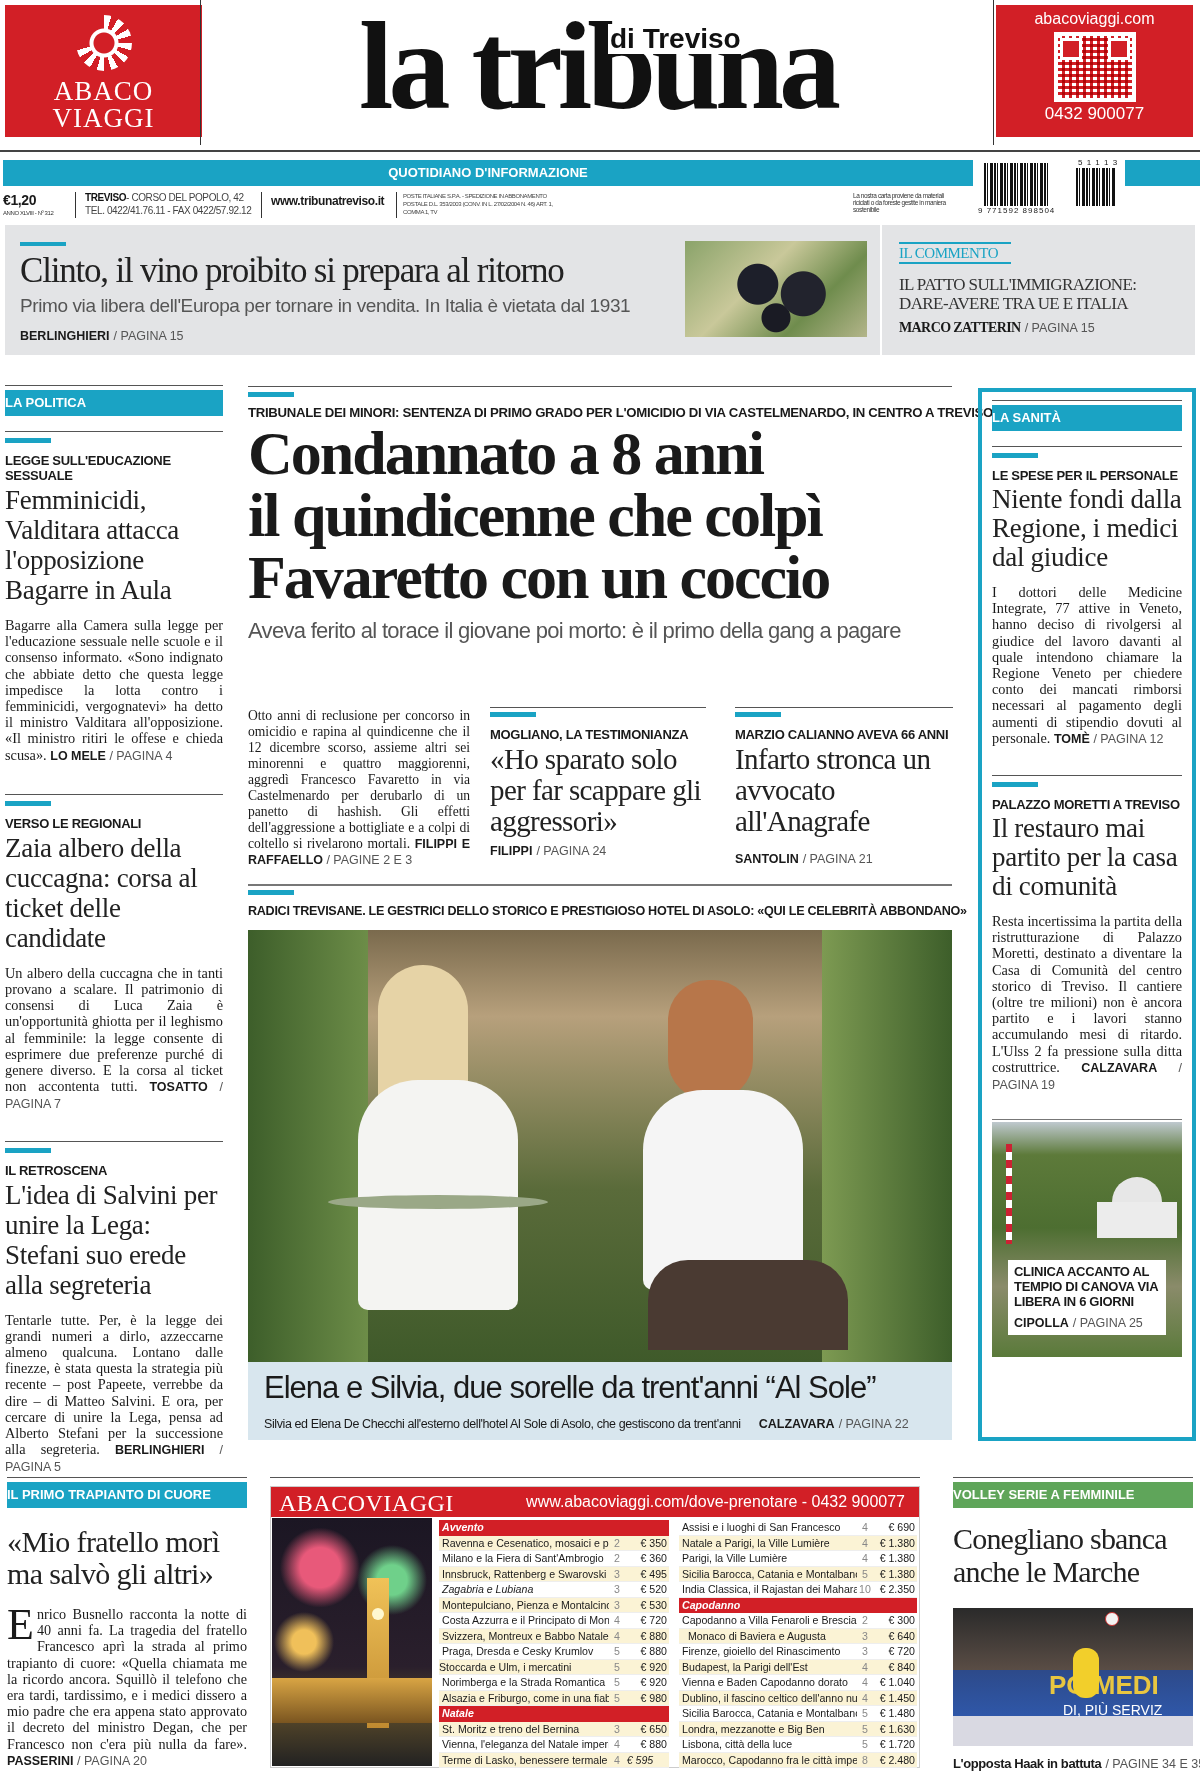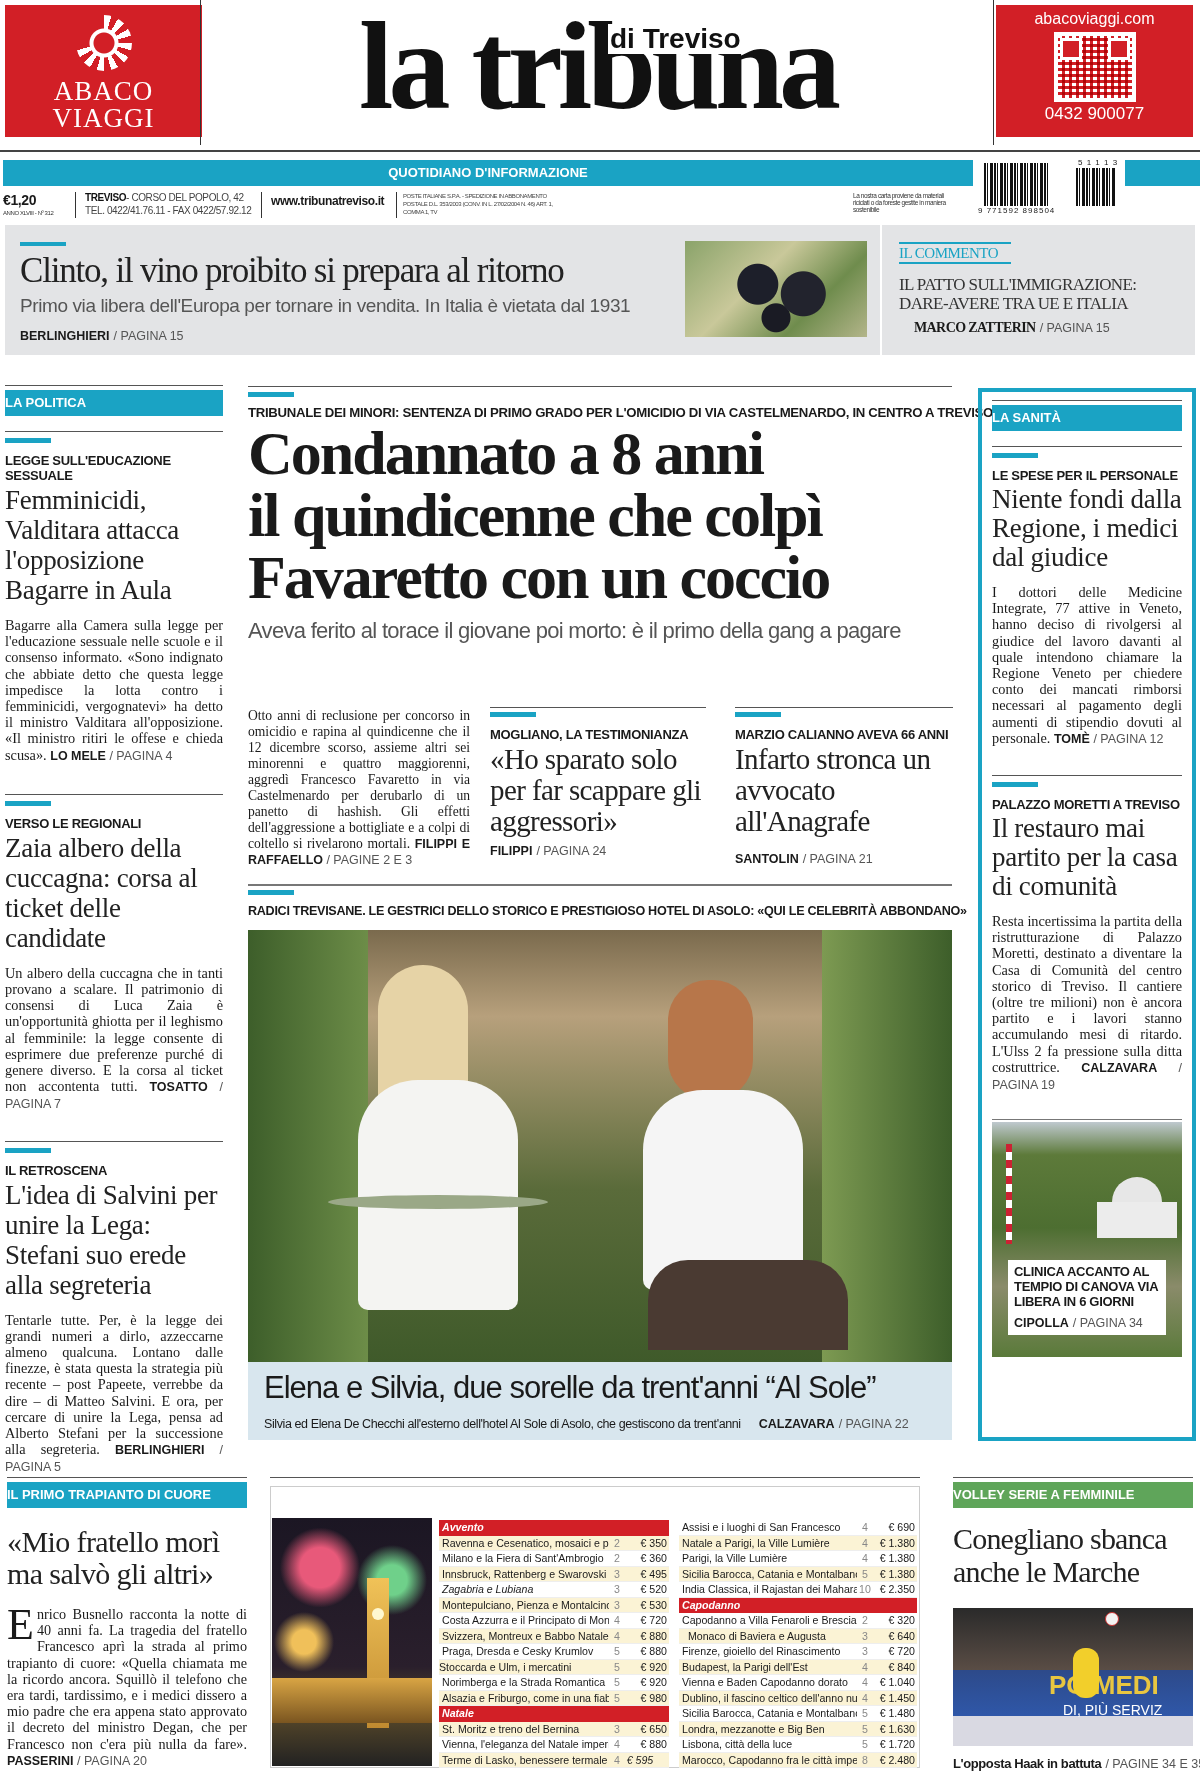--- a/index.html
+++ b/index.html
@@ -87,21 +87,21 @@
     <span class="by">BERLINGHIERI</span>
     <span class="pg">/ PAGINA 15</span>
   </div>
   <div class="abs" style="left:680px;top:16px;width:182px;height:96px;background:radial-gradient(circle at 40% 45%,#1d1f2a 0 20px,transparent 21px),radial-gradient(circle at 65% 55%,#22232d 0 22px,transparent 23px),radial-gradient(circle at 50% 80%,#1a1b24 0 14px,transparent 15px),linear-gradient(135deg,#8aa36a,#c9c89a 40%,#6f8c4d 70%,#b3b58a)"></div>
 </div>
 <div id="comment" class="abs">
   <div class="abs" style="left:17px;top:17px;height:2px;width:112px;background:#1aa3c4"></div>
   <div class="abs" style="left:17px;top:20px;font-size:15px;color:#1aa3c4;letter-spacing:-0.5px">IL COMMENTO</div>
   <div class="abs" style="left:17px;top:37px;height:2px;width:112px;background:#1aa3c4"></div>
   <div class="abs" style="left:17px;top:50px;width:285px;font-size:17px;line-height:19px;letter-spacing:-0.6px;color:#333">IL PATTO SULL'IMMIGRAZIONE: DARE-AVERE TRA UE E ITALIA</div>
-  <div class="abs" style="left:32px;top:93px;white-space:nowrap">
+  <div class="abs" style="left:17px;top:93px;white-space:nowrap">
     <span style="font-weight:bold;font-size:14px;letter-spacing:-0.6px">MARCO ZATTERIN</span>
     <span class="pg">/ PAGINA 15</span>
   </div>
 </div>
 
 <div class="abs" style="left:5px;top:385px;width:218px">
   <div class="rule" style="height:1px;background:#555"></div>
   <div class="secbar" style="margin-top:4px">LA POLITICA</div>
   <div class="rule" style="height:1px;background:#555;margin-top:15px"></div>
   <span class="tick" style="margin-top:6px"></span>
@@ -202,37 +202,41 @@
       <div class="hl" style="font-size:27px;line-height:29px;margin-top:2px;letter-spacing:-0.3px">Il restauro mai partito per la casa di comunità</div>
       <div class="body" style="margin-top:12px"><span>Resta incertissima la partita della ristrutturazione di Palazzo Moretti, destinato a diventare la Casa di Comunità del centro storico di Treviso. Il cantiere (oltre tre milioni) non è ancora partito e i lavori stanno accumulando mesi di ritardo. L'Ulss 2 fa pressione sulla ditta costruttrice.</span> <span class="by">CALZAVARA</span> <span class="pg">/ PAGINA 19</span></div>
     </div>
     <div class="rule" style="height:1px;background:#777;margin-top:26px"></div>
     <div style="position:relative;height:235px;margin-top:2px;background:linear-gradient(180deg,#bfc9cf 0,#5d7a3a 14%,#4d6e31 45%,#8a8b6a 70%,#5a7a3a 100%)">
       <div style="position:absolute;left:120px;top:55px;width:50px;height:30px;border-radius:25px 25px 0 0;background:#e7e7e7"></div>
       <div style="position:absolute;left:105px;top:80px;width:80px;height:36px;background:#ececec"></div>
       <div style="position:absolute;left:14px;top:22px;width:6px;height:100px;background:repeating-linear-gradient(180deg,#c23 0 8px,#fff 8px 16px)"></div>
       <div style="position:absolute;left:16px;top:138px;width:158px;padding:4px 6px;background:#fff">
         <div class="kicker" style="font-size:13px;line-height:15px">CLINICA ACCANTO AL TEMPIO DI CANOVA VIA LIBERA IN 6 GIORNI</div>
-        <div style="margin-top:4px"><span class="by">CIPOLLA</span> <span class="pg">/ PAGINA 34</span></div>
+        <div style="margin-top:4px"><span class="by">CIPOLLA</span> <span class="pg">/ PAGINA 25</span></div>
       </div>
     </div>
   </div>
 </div>
 
 <div class="abs" style="left:7px;top:1477px;width:240px">
   <div class="rule" style="height:1px;background:#555"></div>
   <div class="secbar" style="margin-top:4px">IL PRIMO TRAPIANTO DI CUORE</div>
   <div class="hl" style="font-size:30px;line-height:32px;margin-top:18px;letter-spacing:-0.6px">«Mio fratello morì ma salvò gli altri»</div>
   <div class="body" style="margin-top:16px;font-size:14.2px;line-height:16.2px">
     <span style="float:left;font-size:44px;line-height:36px;margin:1px 3px 0 0">E</span><span>nrico Busnello racconta la notte di 40 anni fa. La tragedia del fratello Francesco aprì la strada al primo trapianto di cuore: «Quella chiamata me la ricordo ancora. Squillò il telefono che era tardi, tardissimo, e i medici dissero a mio padre che era appena stato approvato il decreto del ministro Degan, che per Francesco non c'era più nulla da fare».</span> <span class="by">PASSERINI</span> <span class="pg">/ PAGINA 20</span>
   </div>
 </div>
 
 <div class="abs" style="left:270px;top:1477px;width:650px;height:1px;background:#555"></div>
 <div class="abs" style="left:270px;top:1486px;width:650px;height:282px;border:1px solid #ccc;background:#fff">
+  <div style="height:30px;background:#d21f26;position:relative">
+    <div style="position:absolute;left:8px;top:3px;font-family:'Liberation Serif',serif;font-size:24px;color:#fff;letter-spacing:0.5px">ABACOVIAGGI</div>
+    <div class="sans" style="position:absolute;right:14px;top:6px;font-size:16px;color:#fff;white-space:nowrap">www.abacoviaggi.com/dove-prenotare - 0432 900077</div>
+  </div>
   <div style="position:absolute;left:1px;top:31px;width:160px;height:248px;background:radial-gradient(circle at 30% 20%,#e8597a 0 20px,transparent 40px),radial-gradient(circle at 75% 25%,#6fd08a 0 15px,transparent 35px),radial-gradient(circle at 20% 50%,#f0c05a 0 12px,transparent 30px),linear-gradient(180deg,#1b1623 0,#2a1f2c 60%,#5a4a2a 78%,#222 100%)">
     <div style="position:absolute;left:95px;top:60px;width:22px;height:150px;background:linear-gradient(180deg,#f0c258,#c08a30)"></div>
     <div style="position:absolute;left:100px;top:90px;width:12px;height:12px;border-radius:50%;background:#fff8d0"></div>
     <div style="position:absolute;left:0;top:160px;width:160px;height:45px;background:linear-gradient(180deg,#d9a544,#7a5520)"></div>
   </div>
   <div id="col1" style="position:absolute;left:168px;top:33px;width:230px">
       <div style="height: 15.5px; line-height: 15.5px; font-family: &quot;Liberation Sans&quot;, sans-serif; font-size: 10.6px; display: flex; white-space: nowrap; overflow: hidden; background: rgb(210, 31, 38); color: rgb(255, 255, 255); font-style: italic; font-weight: bold; padding-left: 3px;">Avvento</div>
       <div style="height: 15.5px; line-height: 15.5px; font-family: &quot;Liberation Sans&quot;, sans-serif; font-size: 10.6px; display: flex; white-space: nowrap; overflow: hidden; background: rgb(251, 243, 213); border-bottom: 1px solid rgb(238, 238, 238);">
         <span style="flex: 1 1 0%; padding-left: 3px; overflow: hidden;">Ravenna e Cesenatico, mosaici e presepi</span>
         <span style="width: 16px; text-align: center; color: rgb(136, 136, 136);">2</span>
@@ -328,21 +332,21 @@
       </div>
       <div style="height: 15.5px; line-height: 15.5px; font-family: &quot;Liberation Sans&quot;, sans-serif; font-size: 10.6px; display: flex; white-space: nowrap; overflow: hidden; background: rgb(255, 255, 255); border-bottom: 1px solid rgb(238, 238, 238);">
         <span style="flex: 1 1 0%; padding-left: 3px; overflow: hidden;">India Classica, il Rajastan dei Maharajà</span>
         <span style="width: 16px; text-align: center; color: rgb(136, 136, 136);">10</span>
         <span style="width: 44px; text-align: right; padding-right: 2px;">€ 2.350</span>
       </div>
       <div style="height: 15.5px; line-height: 15.5px; font-family: &quot;Liberation Sans&quot;, sans-serif; font-size: 10.6px; display: flex; white-space: nowrap; overflow: hidden; background: rgb(210, 31, 38); color: rgb(255, 255, 255); font-style: italic; font-weight: bold; padding-left: 3px;">Capodanno</div>
       <div style="height: 15.5px; line-height: 15.5px; font-family: &quot;Liberation Sans&quot;, sans-serif; font-size: 10.6px; display: flex; white-space: nowrap; overflow: hidden; background: rgb(255, 255, 255); border-bottom: 1px solid rgb(238, 238, 238);">
         <span style="flex: 1 1 0%; padding-left: 3px; overflow: hidden;">Capodanno a Villa Fenaroli e Brescia</span>
         <span style="width: 16px; text-align: center; color: rgb(136, 136, 136);">2</span>
-        <span style="width: 44px; text-align: right; padding-right: 2px;">€ 320</span>
+        <span style="width: 44px; text-align: right; padding-right: 2px;">€ 300</span>
       </div>
       <div style="height: 15.5px; line-height: 15.5px; font-family: &quot;Liberation Sans&quot;, sans-serif; font-size: 10.6px; display: flex; white-space: nowrap; overflow: hidden; background: rgb(251, 243, 213); border-bottom: 1px solid rgb(238, 238, 238);">
         <span style="flex: 1 1 0%; padding-left: 9px; overflow: hidden;">Monaco di Baviera e Augusta</span>
         <span style="width: 16px; text-align: center; color: rgb(136, 136, 136);">3</span>
         <span style="width: 44px; text-align: right; padding-right: 2px;">€ 640</span>
       </div>
       <div style="height: 15.5px; line-height: 15.5px; font-family: &quot;Liberation Sans&quot;, sans-serif; font-size: 10.6px; display: flex; white-space: nowrap; overflow: hidden; background: rgb(255, 255, 255); border-bottom: 1px solid rgb(238, 238, 238);">
         <span style="flex: 1 1 0%; padding-left: 3px; overflow: hidden;">Firenze, gioiello del Rinascimento</span>
         <span style="width: 16px; text-align: center; color: rgb(136, 136, 136);">3</span>
         <span style="width: 44px; text-align: right; padding-right: 2px;">€ 720</span>

